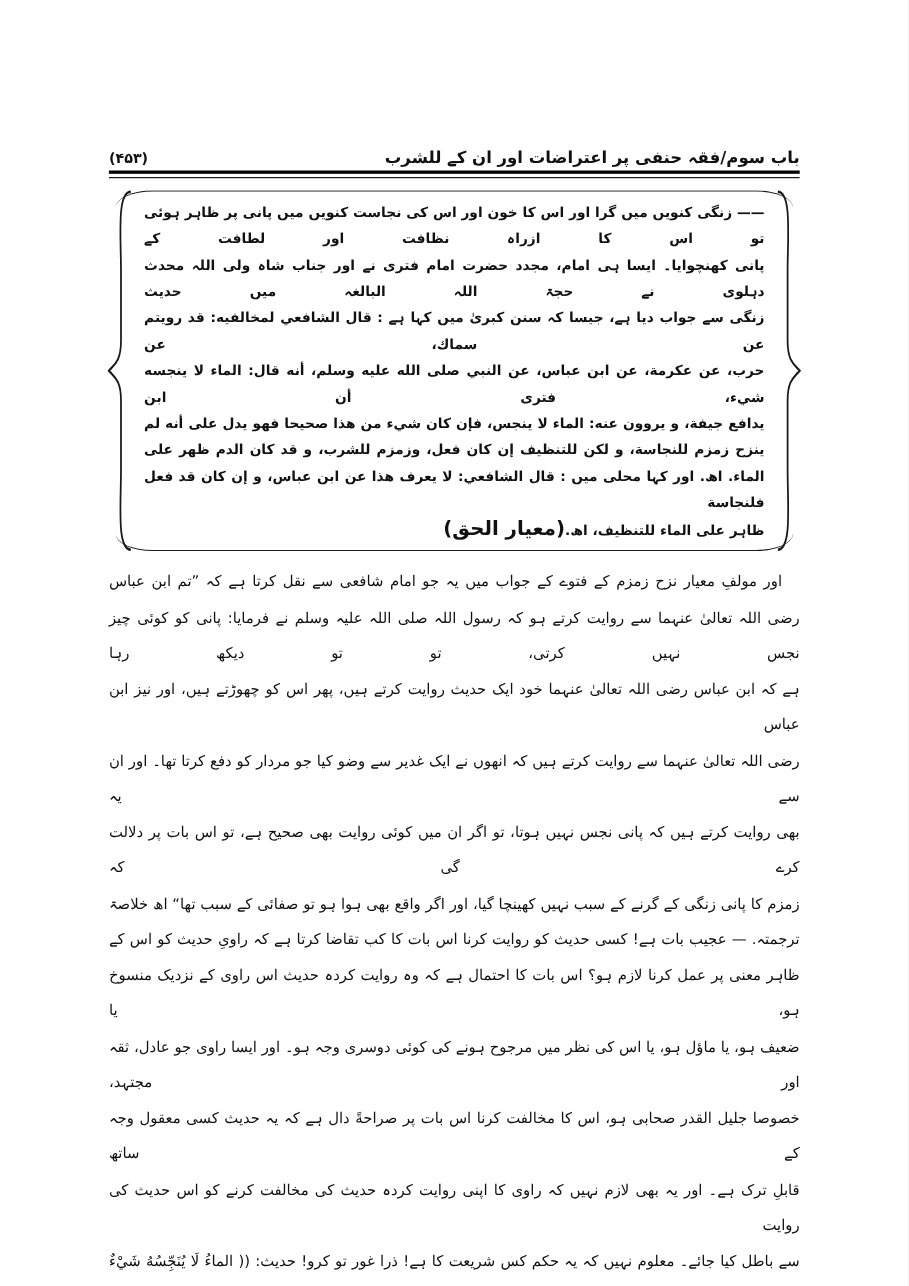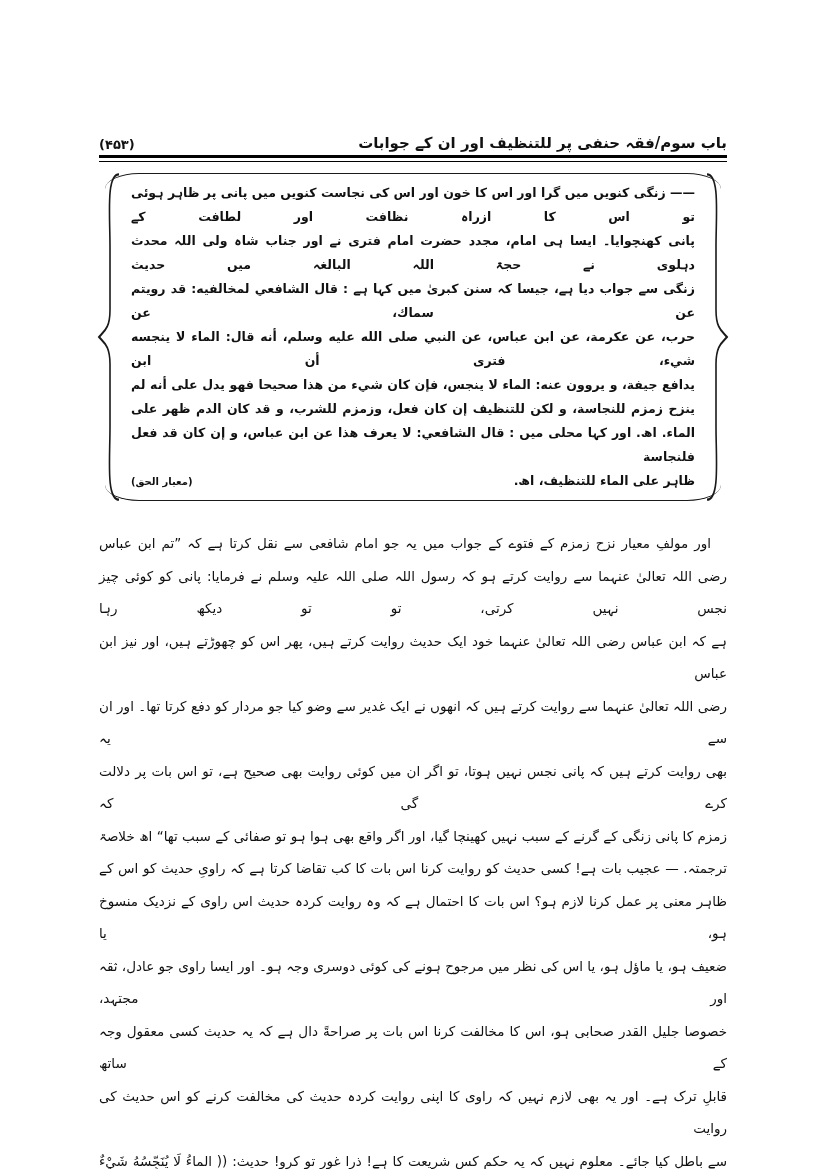--- a/index.html
+++ b/index.html
@@ -9,49 +9,49 @@
     font-family:"DejaVu Sans",sans-serif;color:#111;
   }
   .content{width:628px;margin:0 auto;padding-top:126px;direction:rtl;}
   
   .hdr{display:flex;flex-direction:row;align-items:flex-end;justify-content:space-between;height:26px;}
   .hdr-title{font-size:15px;font-weight:700;}
   .hdr-page{font-size:13px;font-weight:700;direction:ltr;}
   .rule-double{border-top:3px solid #000;border-bottom:1.6px solid #000;height:3px;margin-top:3px;}
   
   .brace-box{
-    position:relative;margin:11px 6px 26px 6px;padding:7px 26px 6px 26px;
+    position:relative;margin:11px 6px 12px 6px;padding:7px 26px 6px 26px;
     border-top:1.4px solid #1a1a1a;border-bottom:1.4px solid #1a1a1a;
     border-radius:34px/16px;
   }
   .brace{position:absolute;top:-4px;height:calc(100% + 8px);width:22px;}
   .brace.left{left:-8px;}
   .brace.right{right:-8px;}
   .box-line{
     font-size:12.5px;font-weight:700;line-height:24px;
     text-align:justify;text-align-last:justify;white-space:normal;
   }
   .box-last{display:flex;flex-direction:row;align-items:baseline;line-height:24px;}
   .box-last .t{font-size:12.5px;font-weight:700;}
-  .box-last .src{font-size:10px;font-weight:700;flex:1;text-align:left;}
+  .box-last .src{font-size:18px;font-weight:700;flex:1;text-align:right;}
   
   .body-line{
     font-size:13.5px;line-height:32.5px;
     text-align:justify;text-align-last:justify;
   }
   .body-line.first{text-indent:16px;}
 </style>
 </head>
 <body>
 
 <div class="page">
   <div class="content">
 
     <div class="hdr">
-      <div class="hdr-title">باب سوم/فقہ حنفی پر للتنظيف اور ان کے جوابات</div>
+      <div class="hdr-title">باب سوم/فقہ حنفی پر اعتراضات اور ان کے للشرب</div>
       <div class="hdr-page">(۴۵۳)</div>
     </div>
     <div class="rule-double"></div>
 
     <div class="brace-box">
       <svg class="brace left" viewBox="0 0 22 234" preserveAspectRatio="none">
         <path d="M22,3 C9,3 13,32 13,54 L13,98 C13,111 7,113 2,117 C7,121 13,123 13,136 L13,180 C13,202 9,231 22,231" fill="none" stroke="#1a1a1a" stroke-width="1.6"></path>
       </svg>
       <svg class="brace right" viewBox="0 0 22 234" preserveAspectRatio="none">
         <path d="M0,3 C13,3 9,32 9,54 L9,98 C9,111 15,113 20,117 C15,121 9,123 9,136 L9,180 C9,202 13,231 0,231" fill="none" stroke="#1a1a1a" stroke-width="1.6"></path>

